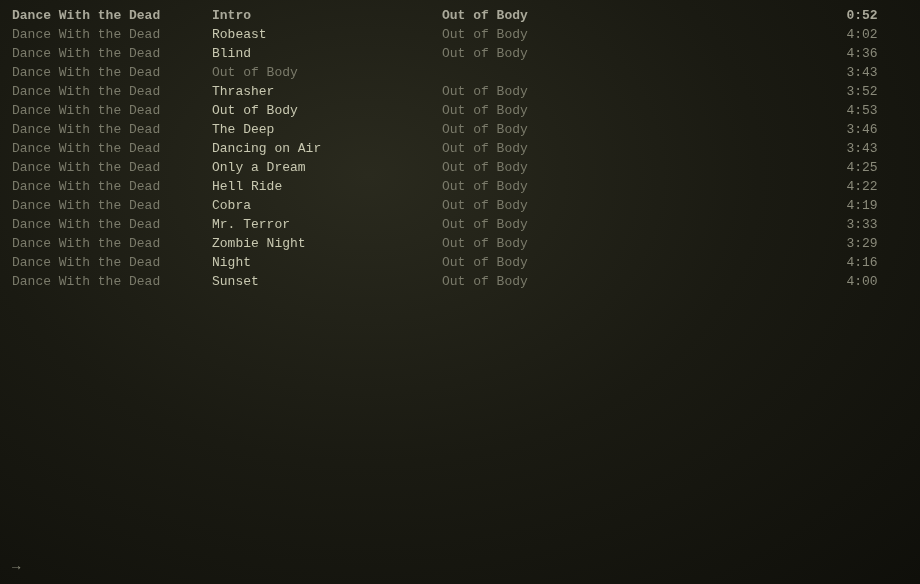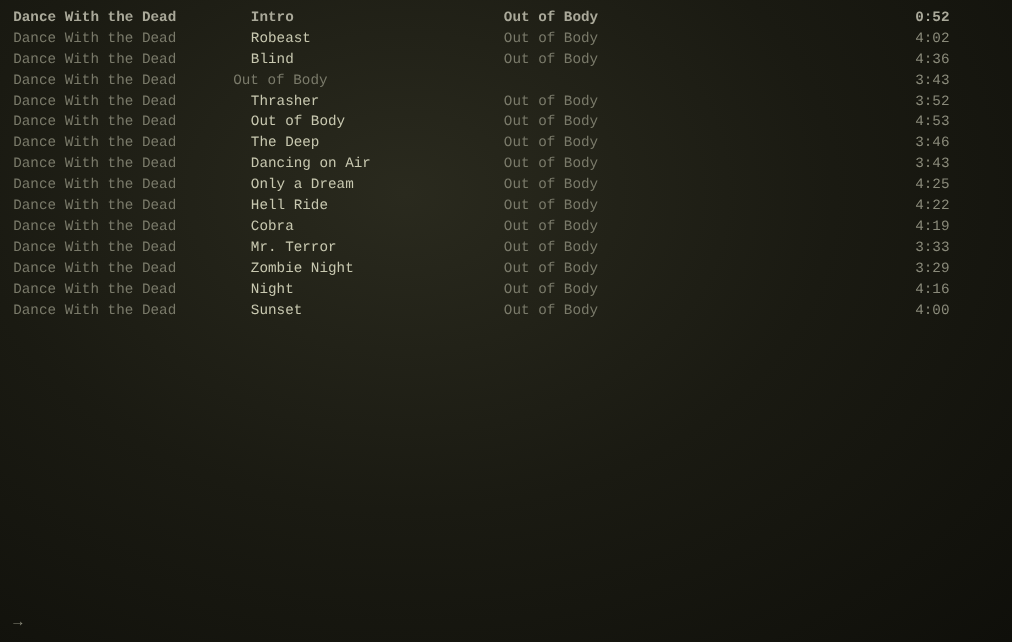--- a/index.html
+++ b/index.html
@@ -43,39 +43,38 @@
     }
 
     .track-row.header .col-artist {
       color: #aaa99a;
     }
 
     .col-title {
       width: 230px;
       flex-shrink: 0;
       color: #c8c8b0;
-      margin-left: 16px;
     }
 
     .track-row.header .col-title {
       color: #aaa99a;
     }
 
     .col-album {
       flex: 1;
       color: #7a7a6a;
     }
 
     .track-row.header .col-album {
       color: #aaa99a;
     }
 
     .col-duration {
       width: 60px;
-      text-align: left;
+      text-align: center;
       color: #8a8a7a;
       flex-shrink: 0;
     }
 
     .track-row.header .col-duration {
       color: #aaa99a;
     }
 
     .arrow-indicator {
       position: absolute;

